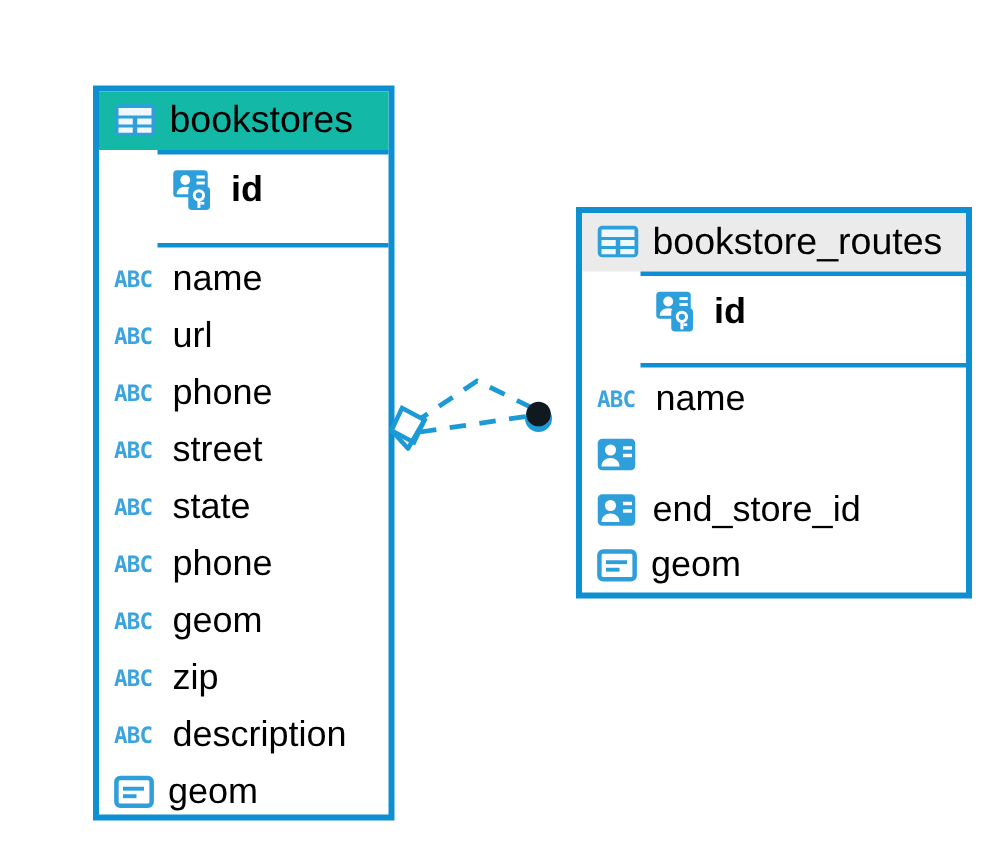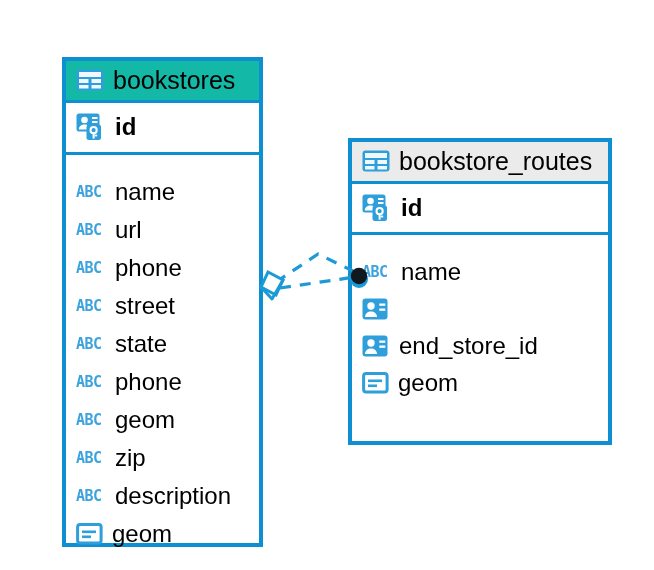--- a/index.html
+++ b/index.html
@@ -27,24 +27,24 @@
     border: 4px solid #0e8fd1;
     background: #ffffff;
   }
   #entity-bookstores {
     left: 62px;
     top: 57px;
     width: 201px;
     height: 490px;
   }
   #entity-bookstore-routes {
-    left: 348px;
+    left: 384px;
     top: 138px;
     width: 264px;
-    height: 307px;
+    height: 261px;
   }
 
   .entity-header {
     display: flex;
     align-items: center;
     gap: 9px;
     padding: 6px 10px 7px 10px;
     box-sizing: border-box;
   }
   .entity-header.orange { background: #14b8a6; }
@@ -53,28 +53,29 @@
   .entity-title {
     font-size: 25px;
     color: #000000;
     line-height: 1.05;
     white-space: nowrap;
   }
 
   .pk-section {
     border-top: 3px solid #0e8fd1;
     border-bottom: 3px solid #0e8fd1;
-    padding: 5px 10px 6px 10px;
+    padding: 5px 10px 16px 10px;
     display: flex;
     flex-direction: column;
     gap: 2px;
+    margin-left: 39px;
   }
 
   .fields-section {
-    padding: 18px 10px 8px 10px;
+    padding: 2px 10px 8px 10px;
     display: flex;
     flex-direction: column;
     gap: 0px;
   }
 
   .field-row {
     display: flex;
     align-items: center;
     gap: 9px;
     height: 38px;

